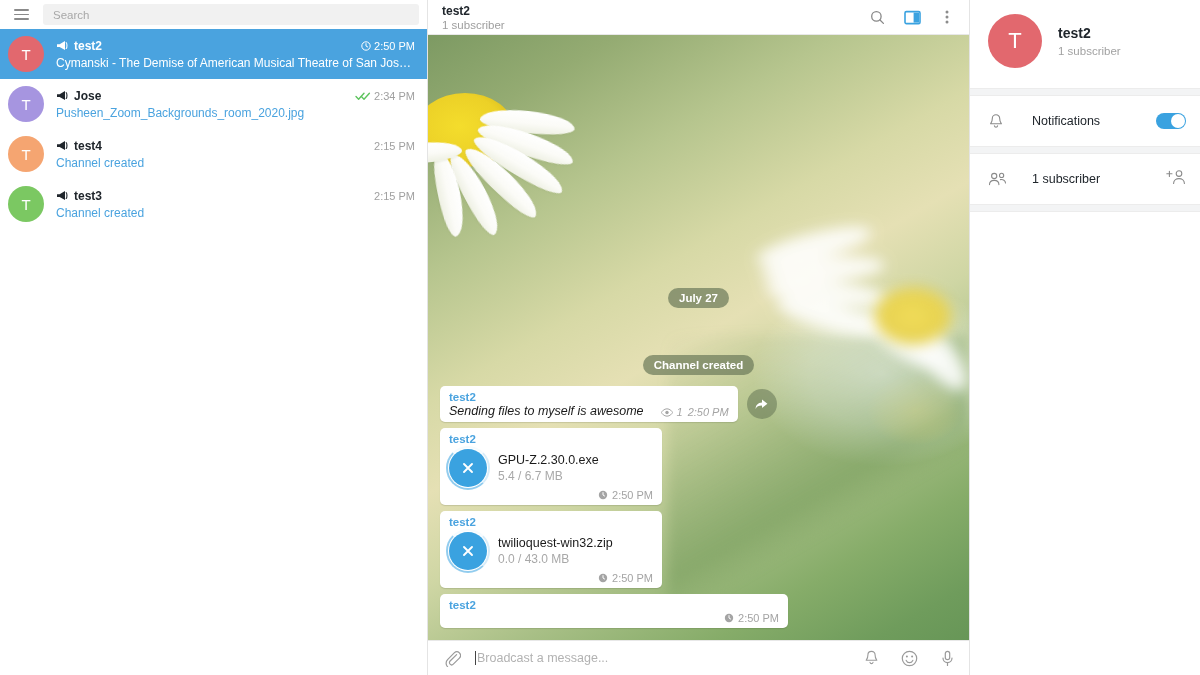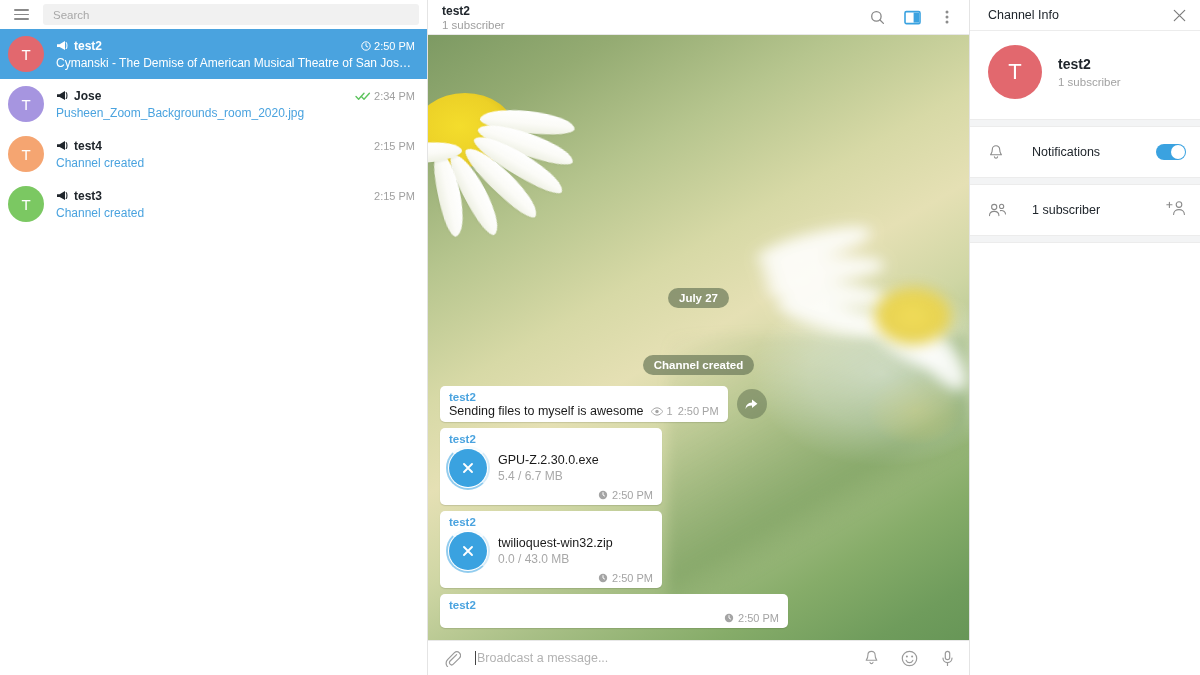--- a/index.html
+++ b/index.html
@@ -239,21 +239,23 @@
     position: relative;
   }
   .bubble .sender {
     font-size: 11.5px;
     font-weight: bold;
     color: #4aa3df;
     margin-bottom: 1px;
   }
   .text-line {
     display: flex;
-    gap: 7px;
+    align-items: flex-end;
+    gap: 17px;
+    font-style: italic;
   }
   .msg-text { font-size: 12.5px; color: #1a1a1a; }
   .stamp {
     display: flex; align-items: center; gap: 4px;
     font-size: 11px; color: #a4a4a4;
     white-space: nowrap;
   }
   .views { font-size: 11px; color: #a4a4a4; margin-right: 1px; }
 
   .fwd-btn {
@@ -664,28 +666,20 @@
               <rect x="4.3" y="1.3" width="4.4" height="8.4" rx="2.2" fill="none" stroke="#9a9a9a" stroke-width="1.2"></rect>
               <path d="M2 8.1c0 2.5 2 4.5 4.5 4.5s4.5-2 4.5-4.5" fill="none" stroke="#9a9a9a" stroke-width="1.2" stroke-linecap="round"></path>
               <path d="M6.5 12.8v2.7" stroke="#9a9a9a" stroke-width="1.2" stroke-linecap="round"></path>
             </svg>
         </div>
       </div>
     </div>
   </div>
 
   <div class="right-col">
-    <div class="rp-header">
-      <span class="rp-title">Channel Info</span>
-      <div class="rp-close">
-        <svg width="13" height="13" viewBox="0 0 13 13">
-            <path d="M1.3 1.3l10.4 10.4M11.7 1.3L1.3 11.7" stroke="#7c7c7c" stroke-width="1.2" stroke-linecap="round"></path>
-          </svg>
-      </div>
-    </div>
 
     <div class="rp-profile">
       <div class="rp-avatar" style="background:#e2686e">
         <span>T</span>
       </div>
       <div class="rp-names">
         <span class="rp-name">test2</span>
         <span class="rp-sub">1 subscriber</span>
       </div>
     </div>

